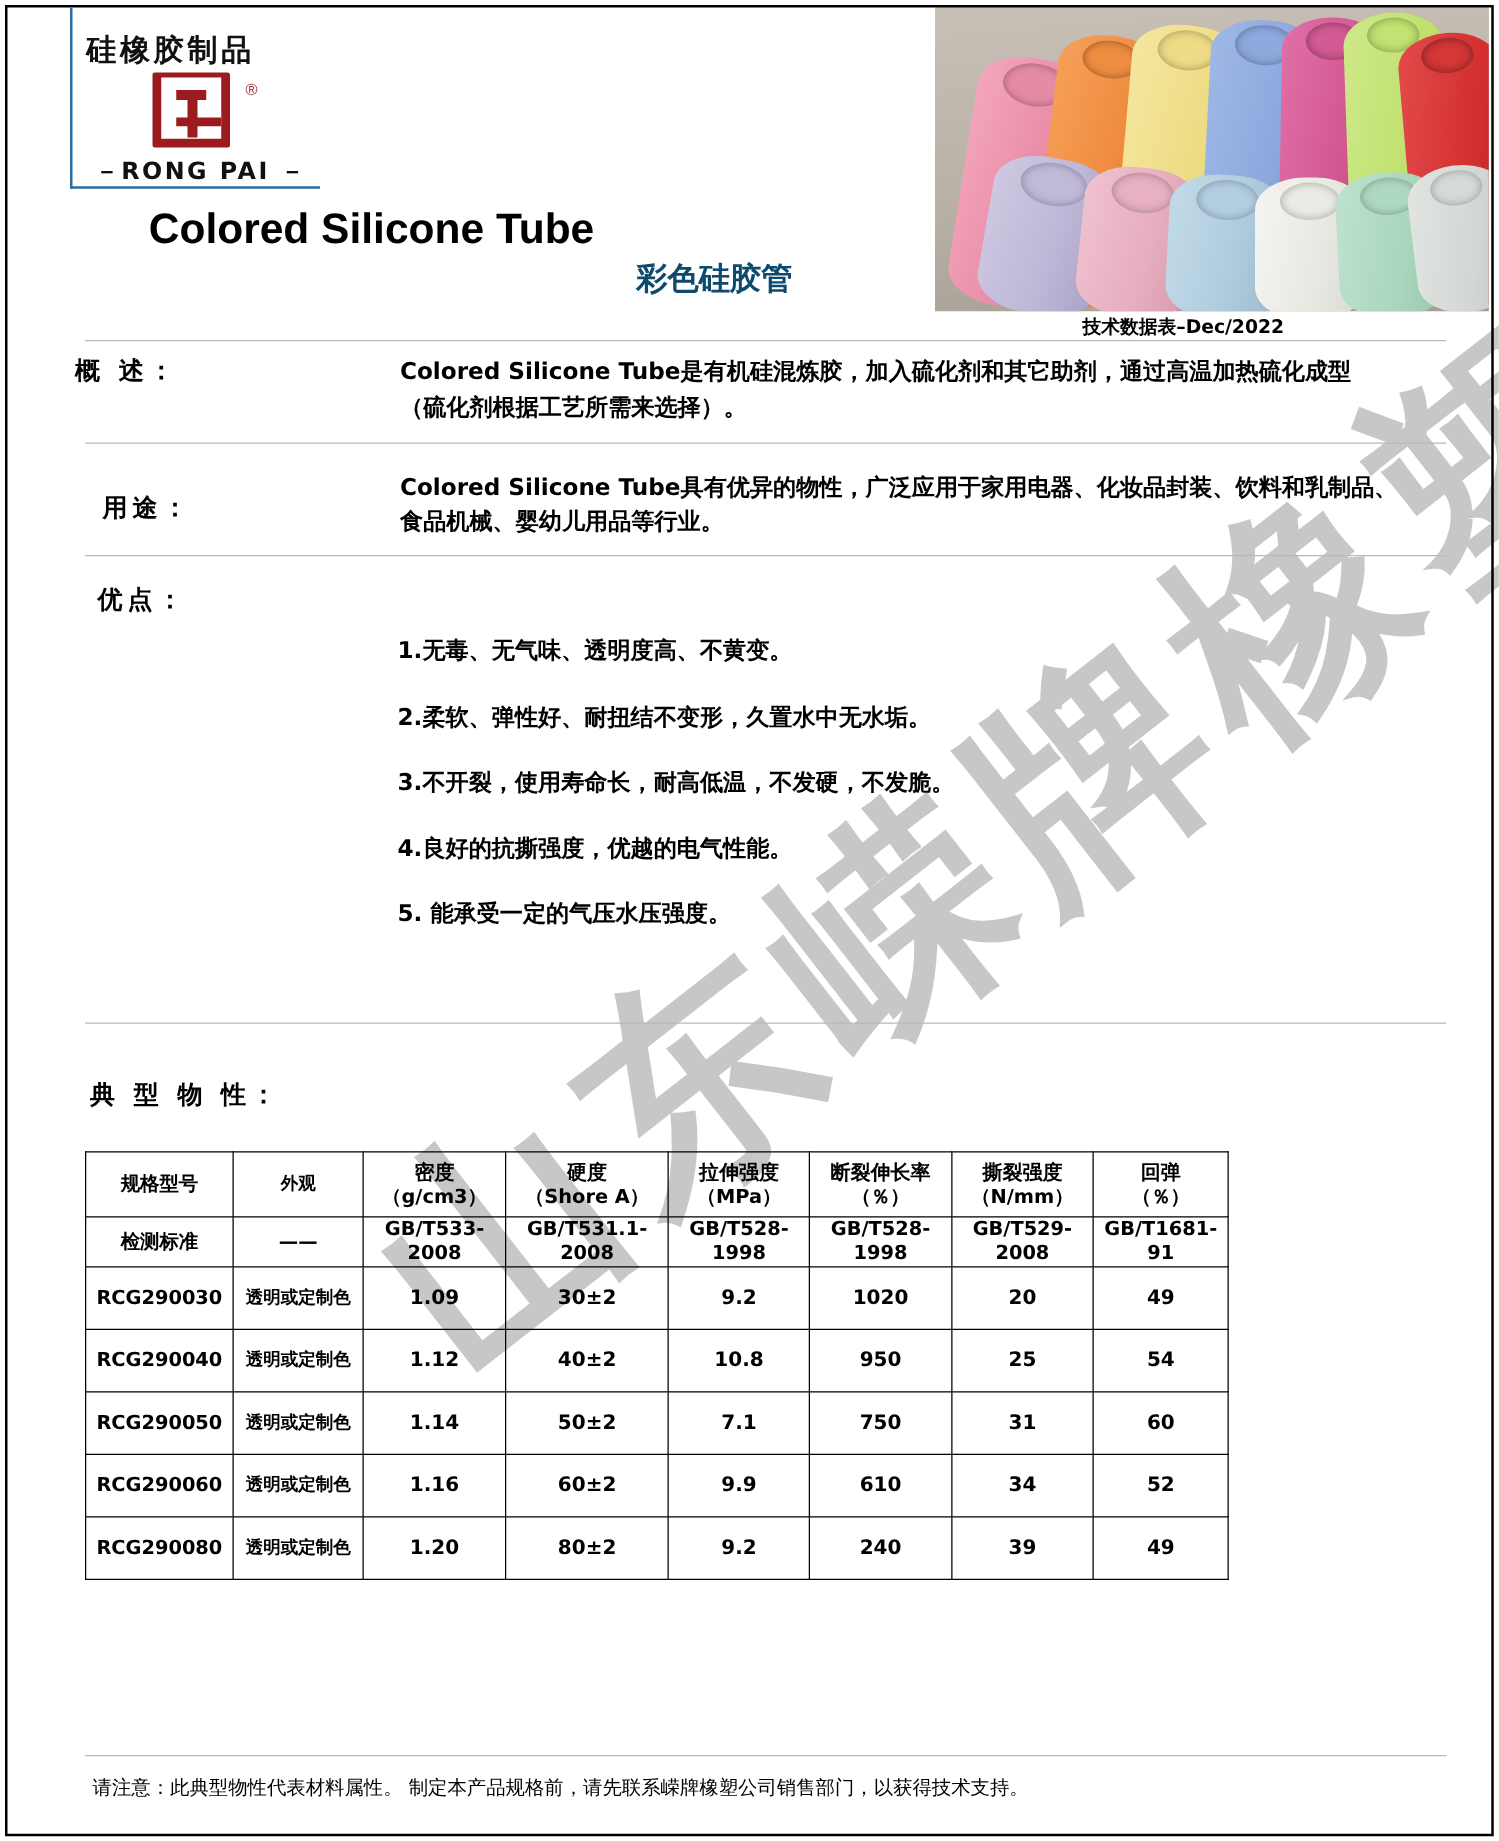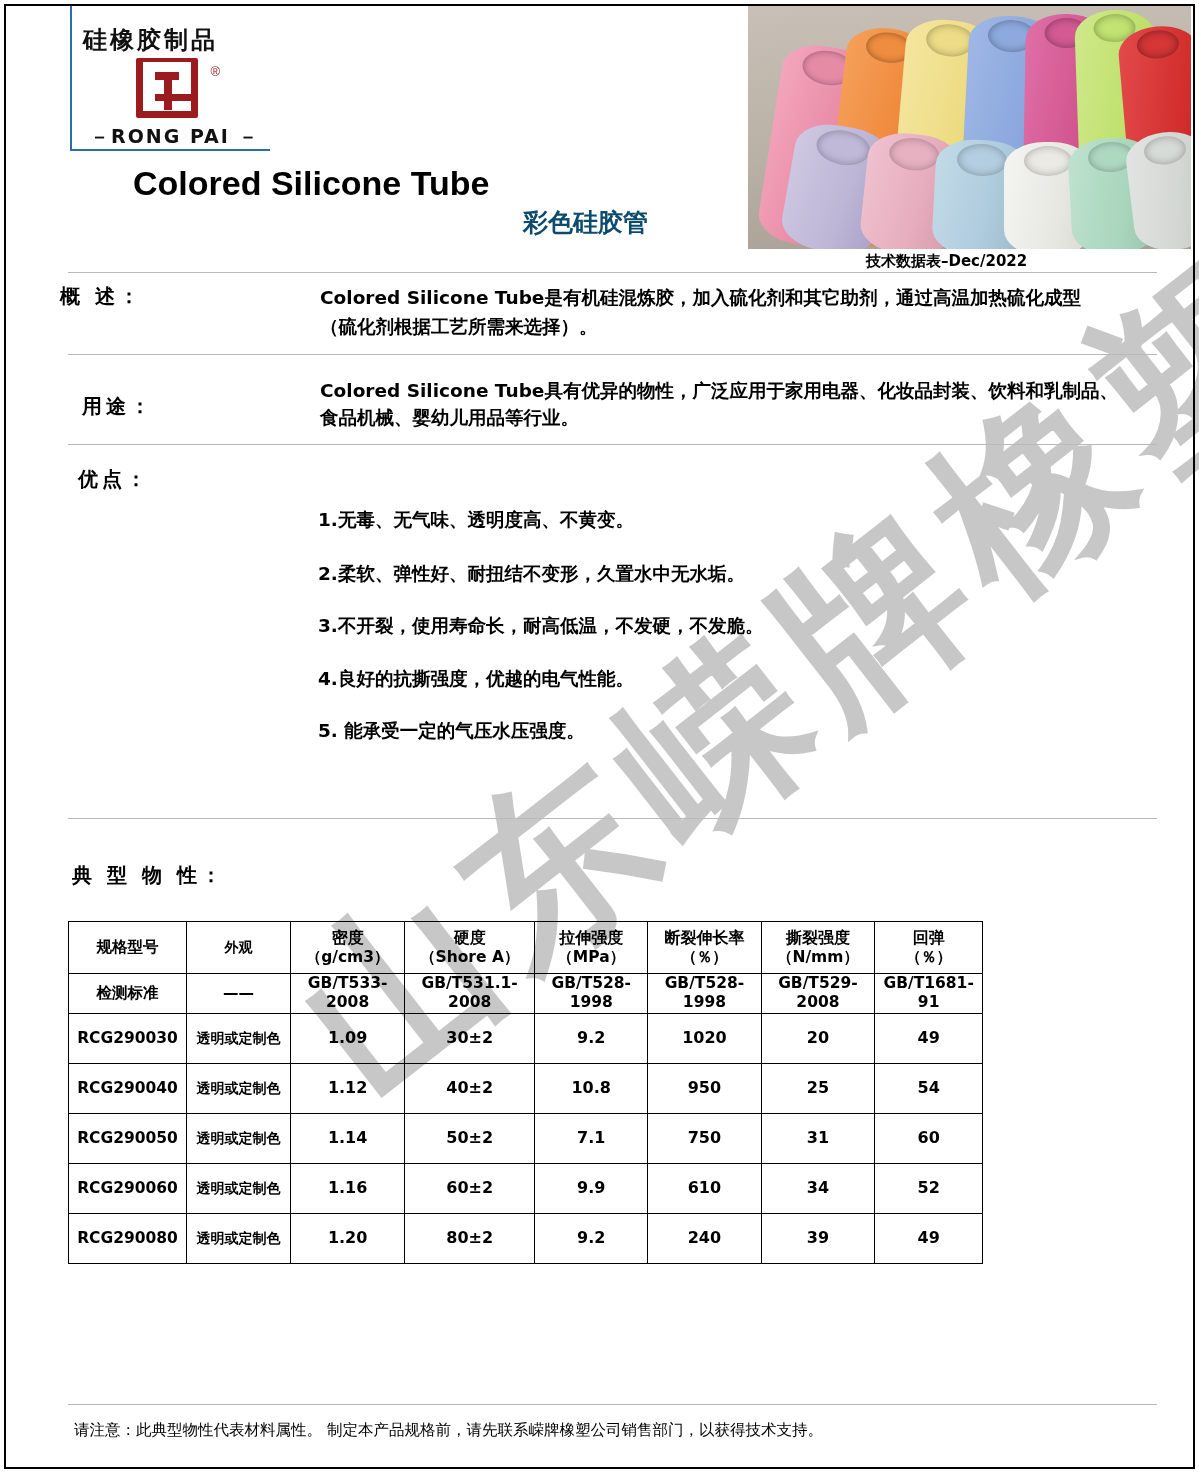--- a/index.html
+++ b/index.html
@@ -41,21 +41,21 @@
     position: absolute;
     left: 4px; top: 4px;
     width: 1191px; height: 1465px;
     border: 2px solid #000;
     z-index: 1;
   }
 
   
   .header {
     position: absolute;
-    left: 18px; top: 6px;
+    left: 4px; top: 6px;
     width: 1084px; height: 250px;
     z-index: 10;
   }
   .logo-box {
     position: absolute;
     left: 52px; top: 0px;
     width: 200px; height: 145px;
     border-left: 2px solid #2b6ea8;
     border-bottom: 2px solid #2b6ea8;
   }

